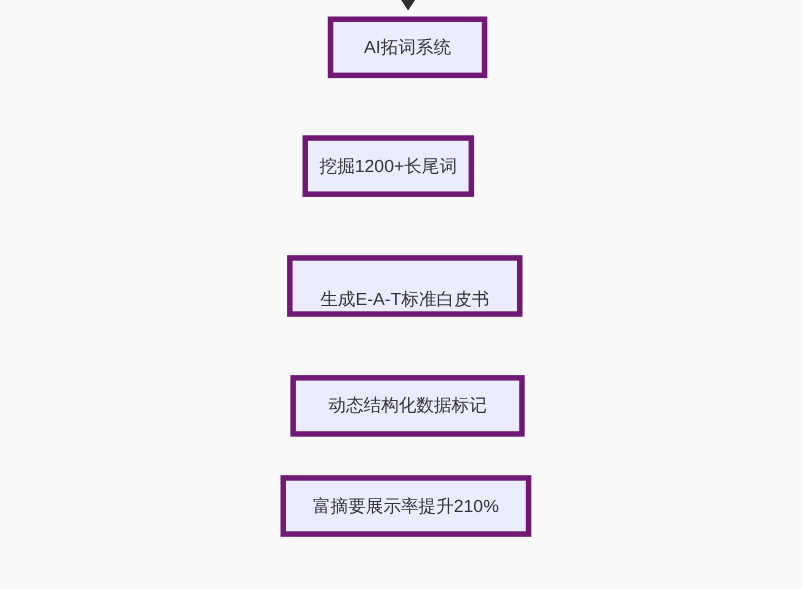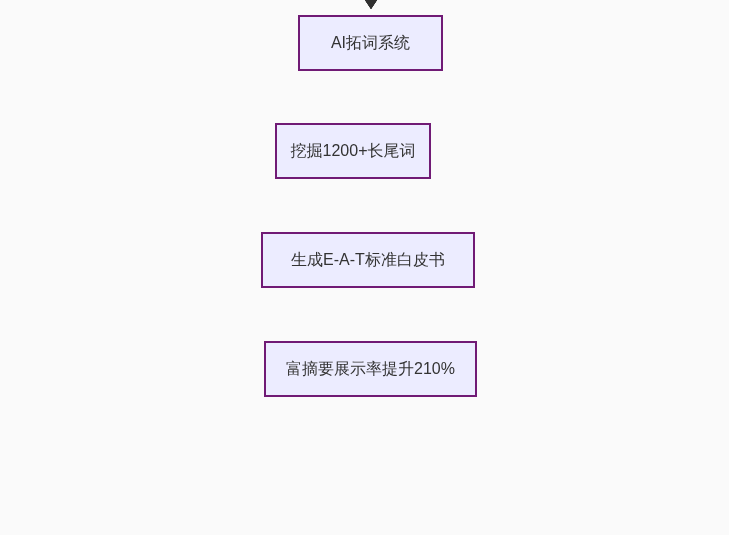--- a/index.html
+++ b/index.html
@@ -16,33 +16,33 @@
     position: relative;
     width: 729px;
     height: 535px;
     background: #fafafa;
     overflow: hidden;
   }
   .node {
     position: absolute;
     box-sizing: border-box;
     background: #ececff;
-    border: 2px solid #701a75;
+    border: 5px solid #701a75;
     color: #333333;
     font-size: 16px;
     display: flex;
     align-items: center;
     justify-content: center;
     text-align: center;
     height: 56px;
     white-space: nowrap;
   }
   .node:nth-of-type(1) { left: 298px; top: 15px;  width: 145px; }
   .node:nth-of-type(2) { left: 275px; top: 123px; width: 156px; }
-  .node:nth-of-type(3) { left: 261px; top: 232px; width: 214px; }
+  .node:nth-of-type(3) { left: 261px; top: 232px; width: 214px; align-items: flex-end; }
   .node:nth-of-type(4) { left: 264px; top: 341px; width: 213px; }
   .node:nth-of-type(5) { left: 255px; top: 432px; width: 228px; }
 
   .edge-line {
     position: absolute;
     width: 2px;
     left: 370px;
     background: #4d4d4d;
   }
   .edge-head {
@@ -77,20 +77,23 @@
   </div>
 
   <div class="node">
     <span>挖掘1200+长尾词</span>
   </div>
 
   <div class="node">
     <span>生成E-A-T标准白皮书</span>
   </div>
 
+  <div class="node">
+    <span>动态结构化数据标记</span>
+  </div>
 
   <div class="node">
     <span>富摘要展示率提升210%</span>
   </div>
 
   <div class="edge">
     <div class="edge-line"></div>
     <div class="edge-head"></div>
   </div>
 

